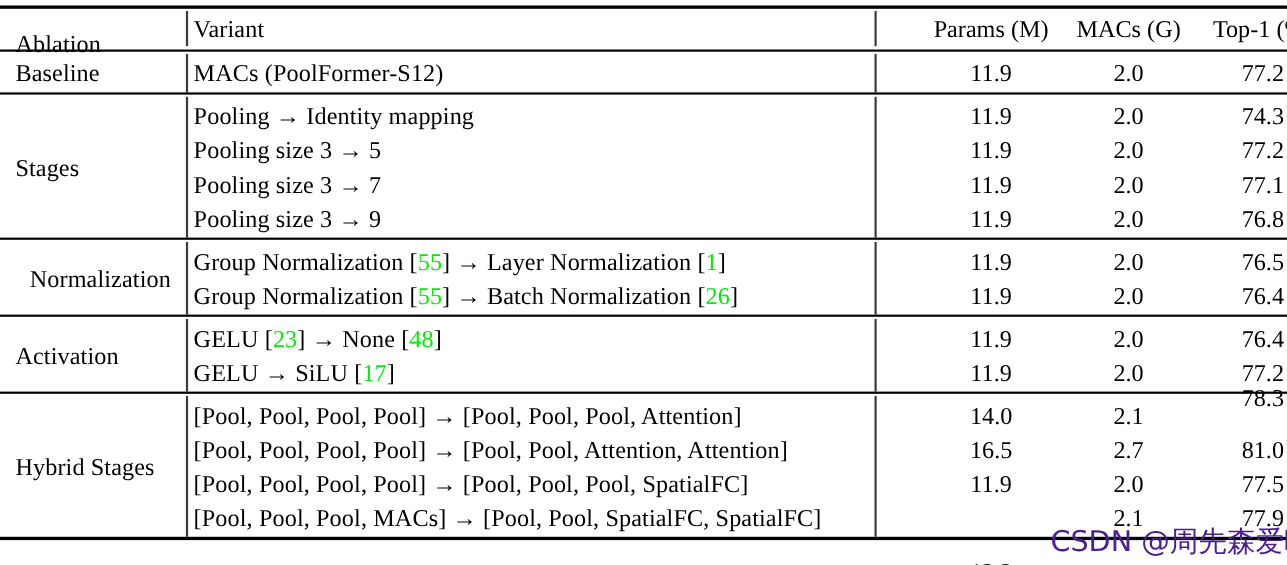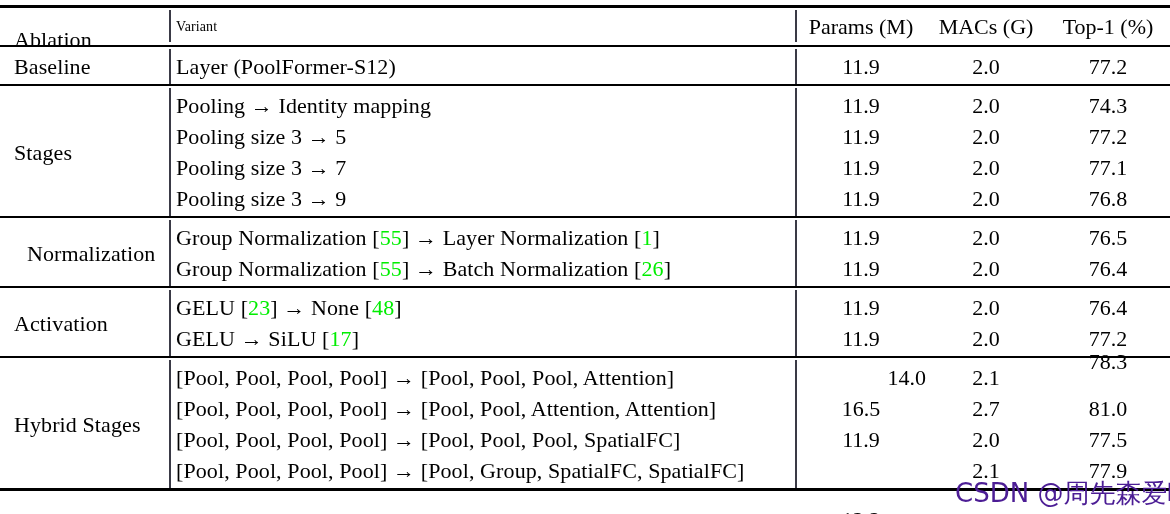--- a/index.html
+++ b/index.html
@@ -52,26 +52,27 @@
     font-size: 22px;
   }
   .cell.variant {
     left: 176px;
   }
   .num {
     position: absolute;
     text-align: center;
     font-size: 22px;
     line-height: 31px;
+    padding-left: 40px;
   }
   .num.c-params { left: 796px;  width: 130px; }
   .num.c-macs   { left: 926px;  width: 120px; }
   .num.c-top1   { left: 1046px; width: 124px; }
 
-  .hdr { font-size: 14px; }
+  .hdr { font-size: 22px; }
 
   .cite { color: #00ee00; }
 
   
   #watermark {
     position: absolute;
     left: 955px;
     top: 480px;
     font-size: 26px;
     line-height: 26px;
@@ -107,21 +108,21 @@
       <div class="vrule" style="left: 795px; top: 360px; height: 128px;"></div>
       <div class="hrule thick" style="top: 488px;"></div>
     </div>
   <div id="cells-layer">
       <div class="cell ablation hdr" style="top: 11px; margin-top: 13px;">Ablation</div>
       <div class="cell variant hdr" style="top: 11px;">Variant</div>
       <div class="num c-params" style="top: 11px;">Params (M)</div>
       <div class="num c-macs" style="top: 11px;">MACs (G)</div>
       <div class="num c-top1" style="top: 11px;">Top-1 (%)</div>
       <div class="cell ablation" style="top: 51px; text-align: center;">Baseline</div>
-      <div class="cell variant" style="top: 51px;"><span>Layer (PoolFormer-S12)</span></div>
+      <div class="cell variant" style="top: 51px;"><span>MACs (PoolFormer-S12)</span></div>
       <div class="num c-params" style="top: 51px;">11.9</div>
       <div class="num c-macs" style="top: 51px;">2.0</div>
       <div class="num c-top1" style="top: 51px;">77.2</div>
       <div class="cell ablation" style="top: 136.5px;">Stages</div>
       <div class="cell variant" style="top: 90px;"><span>Pooling → Identity mapping</span></div>
       <div class="num c-params" style="top: 90px;">11.9</div>
       <div class="num c-macs" style="top: 90px;">2.0</div>
       <div class="num c-top1" style="top: 90px;">74.3</div>
       <div class="cell variant" style="top: 121px;"><span>Pooling size 3 → 5</span></div>
       <div class="num c-params" style="top: 121px;">11.9</div>
@@ -148,31 +149,31 @@
       <div class="cell variant" style="top: 292px;"><span>GELU [</span><span class="cite">23</span><span>] → None [</span><span class="cite">48</span><span>]</span></div>
       <div class="num c-params" style="top: 292px;">11.9</div>
       <div class="num c-macs" style="top: 292px;">2.0</div>
       <div class="num c-top1" style="top: 292px;">76.4</div>
       <div class="cell variant" style="top: 323px;"><span>GELU → SiLU [</span><span class="cite">17</span><span>]</span></div>
       <div class="num c-params" style="top: 323px;">11.9</div>
       <div class="num c-macs" style="top: 323px;">2.0</div>
       <div class="num c-top1" style="top: 323px;">77.2</div>
       <div class="cell ablation" style="top: 408.5px;">Hybrid Stages</div>
       <div class="cell variant" style="top: 362px;"><span>[Pool, Pool, Pool, Pool] → [Pool, Pool, Pool, Attention]</span></div>
-      <div class="num c-params" style="top: 362px; text-align: right;">14.0</div>
+      <div class="num c-params" style="top: 362px;">14.0</div>
       <div class="num c-macs" style="top: 362px;">2.1</div>
       <div class="num c-top1" style="top: 346px;">78.3</div>
       <div class="cell variant" style="top: 393px;"><span>[Pool, Pool, Pool, Pool] → [Pool, Pool, Attention, Attention]</span></div>
       <div class="num c-params" style="top: 393px;">16.5</div>
       <div class="num c-macs" style="top: 393px;">2.7</div>
       <div class="num c-top1" style="top: 393px;">81.0</div>
       <div class="cell variant" style="top: 424px;"><span>[Pool, Pool, Pool, Pool] → [Pool, Pool, Pool, SpatialFC]</span></div>
       <div class="num c-params" style="top: 424px;">11.9</div>
       <div class="num c-macs" style="top: 424px;">2.0</div>
       <div class="num c-top1" style="top: 424px;">77.5</div>
-      <div class="cell variant" style="top: 455px;"><span>[Pool, Pool, Pool, Pool] → [Pool, Group, SpatialFC, SpatialFC]</span></div>
+      <div class="cell variant" style="top: 455px;"><span>[Pool, Pool, Pool, MACs] → [Pool, Pool, SpatialFC, SpatialFC]</span></div>
       <div class="num c-params" style="top: 479px; margin-top: 25px;">12.2</div>
       <div class="num c-macs" style="top: 455px;">2.1</div>
       <div class="num c-top1" style="top: 455px;">77.9</div>
     </div>
 
   <div id="watermark">CSDN @周先森爱吃素</div>
 </div>
 
 </body></html>

